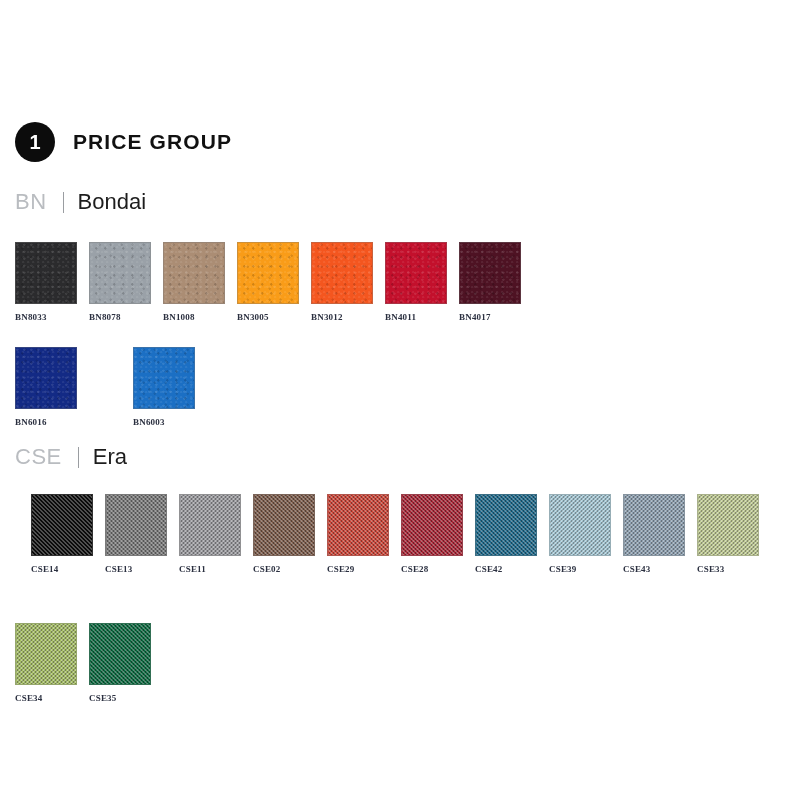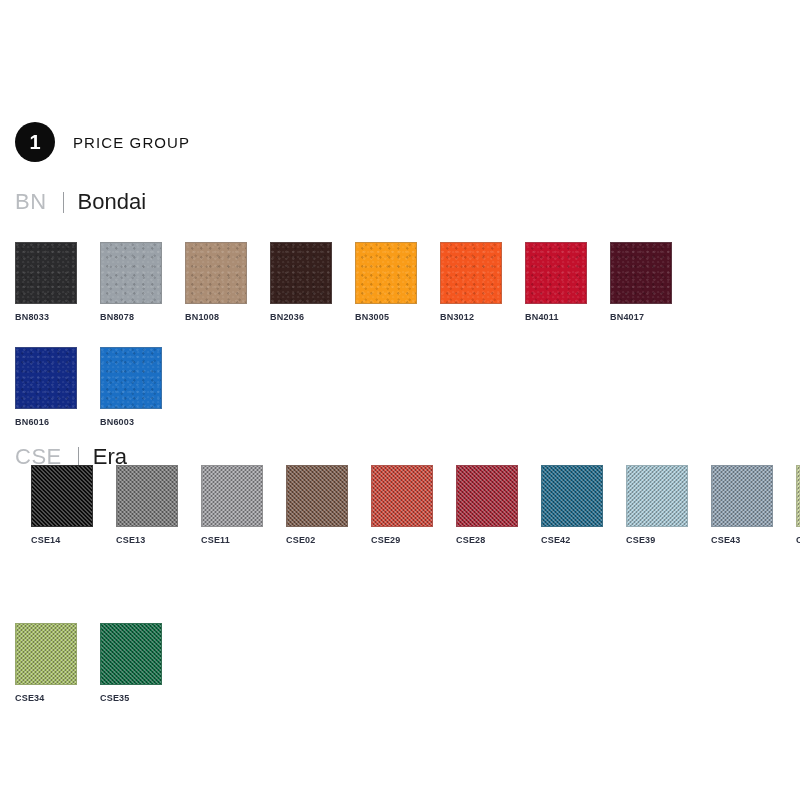--- a/index.html
+++ b/index.html
@@ -17,40 +17,40 @@
     display:flex;align-items:center;gap:18px;
   }
   .badge{
     width:40px;height:40px;border-radius:50%;
     background:#0c0c0c;color:#ffffff;
     display:flex;align-items:center;justify-content:center;
     font-size:20px;font-weight:bold;line-height:1;
     font-family:"Liberation Sans", sans-serif;
   }
   .price-title{
-    font-size:15px;font-weight:normal;color:#111111;
+    font-size:21px;font-weight:bold;color:#111111;
     letter-spacing:1.1px;
   }
 
   
   .collection-head{
     display:flex;align-items:center;
     font-size:22px;font-weight:normal;
     height:30px;
   }
   .coll-code{color:#b9bcc0;letter-spacing:.5px;}
   .coll-sep{
     display:inline-block;width:1px;height:21px;
     background:#9a9da1;margin:0 14px 0 16px;
   }
   .coll-name{color:#1d1d1d;}
 
   
   .row{position:absolute;left:15px;display:flex;}
-  .cell{width:54px;margin-right:31px;}
+  .cell{width:54px;margin-right:20px;font-family:Liberation Serif, serif;}
   .swatch{
     width:62px;height:62px;
     border:1px solid rgba(120,120,120,.35);
     box-sizing:border-box;
     position:relative;overflow:hidden;
   }
   .swatch .tex{position:absolute;inset:0;}
   
   .tex-grain{
     background-image:
@@ -110,26 +110,20 @@
           </div>
           <div class="label">BN8078</div>
         </div>
         <div class="cell">
           <div class="swatch" style="background: rgb(171, 141, 116);">
             <div class="tex tex-grain"></div>
           </div>
           <div class="label">BN1008</div>
         </div>
         <div class="cell">
-          <div class="swatch" style="background: rgb(54, 32, 29);">
-            <div class="tex tex-grain"></div>
-          </div>
-          <div class="label">BN2036</div>
-        </div>
-        <div class="cell">
           <div class="swatch" style="background: rgb(249, 156, 24);">
             <div class="tex tex-grain"></div>
           </div>
           <div class="label">BN3005</div>
         </div>
         <div class="cell">
           <div class="swatch" style="background: rgb(244, 86, 31);">
             <div class="tex tex-grain"></div>
           </div>
           <div class="label">BN3012</div>
@@ -140,35 +134,35 @@
           </div>
           <div class="label">BN4011</div>
         </div>
         <div class="cell">
           <div class="swatch" style="background: rgb(78, 18, 35);">
             <div class="tex tex-grain"></div>
           </div>
           <div class="label">BN4017</div>
         </div>
       </div>
-      <div class="row" style="top: 347px;">
+      <div class="row" style="top: 347px; gap: 44px;">
         <div class="cell">
           <div class="swatch" style="background: rgb(19, 42, 133);">
             <div class="tex tex-grain"></div>
           </div>
           <div class="label">BN6016</div>
         </div>
         <div class="cell">
           <div class="swatch" style="background: rgb(27, 111, 196);">
             <div class="tex tex-grain"></div>
           </div>
           <div class="label">BN6003</div>
         </div>
       </div>
-      <div class="row" style="top: 465px; padding-left: 16px;">
+      <div class="row" style="top: 494px; padding-left: 16px;">
         <div class="cell">
           <div class="swatch" style="background: rgb(13, 13, 13);">
             <div class="tex tex-weave"></div>
           </div>
           <div class="label">CSE14</div>
         </div>
         <div class="cell">
           <div class="swatch" style="background: rgb(123, 123, 123);">
             <div class="tex tex-weave"></div>
           </div>

